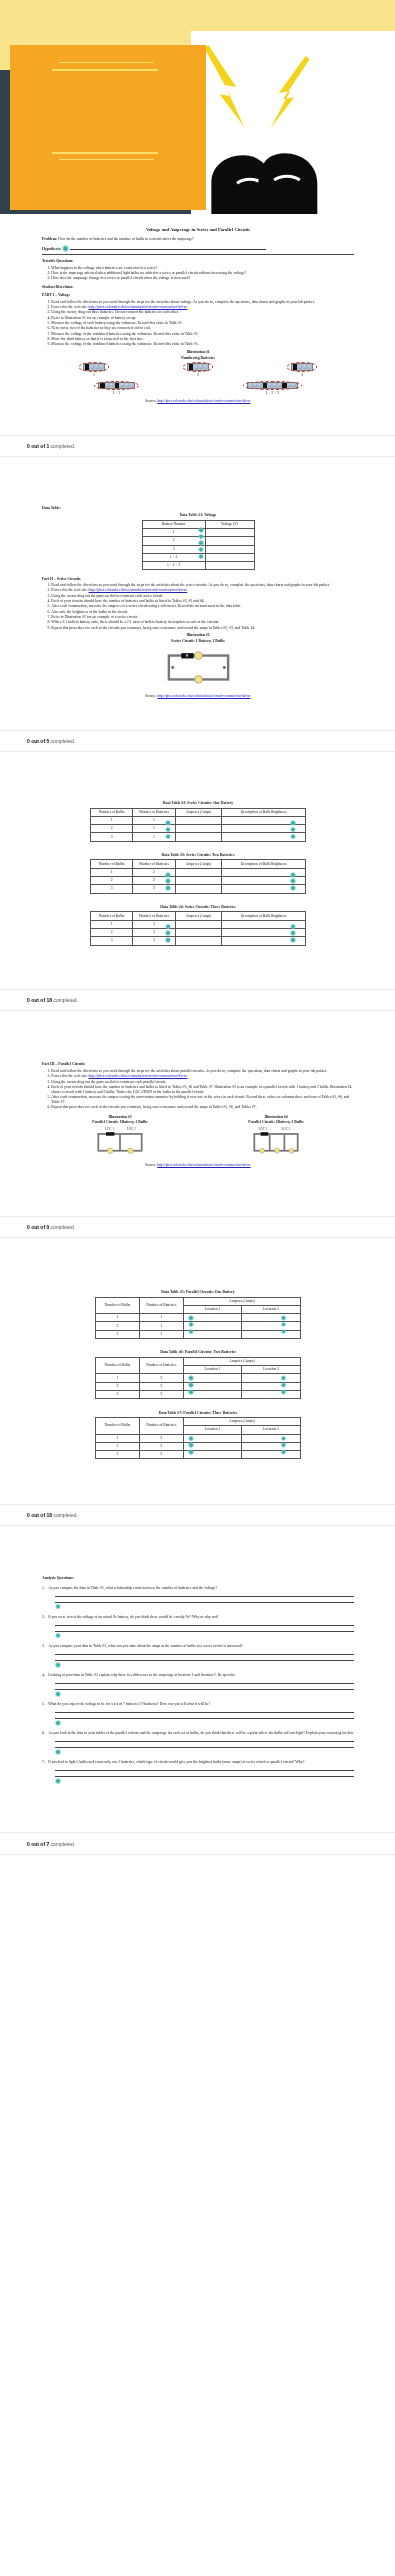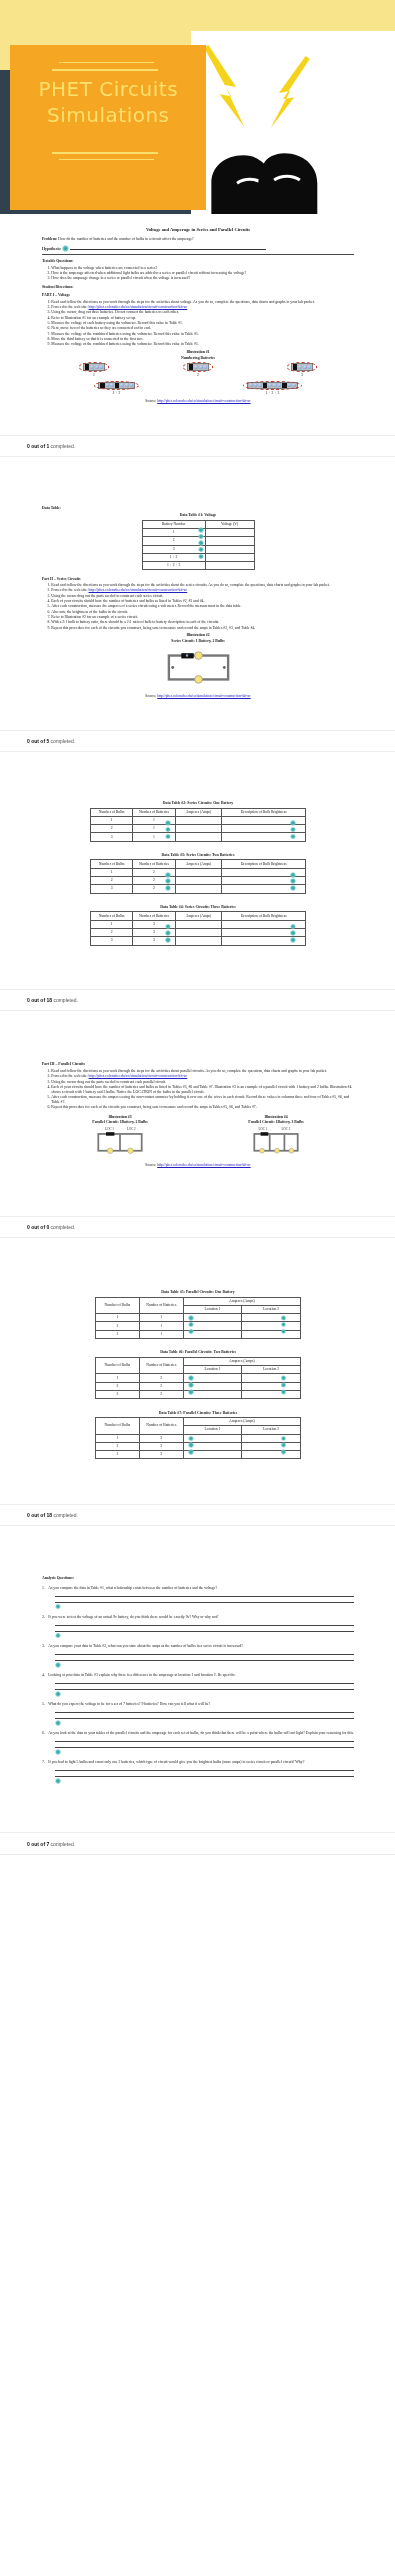--- a/index.html
+++ b/index.html
@@ -113,24 +113,20 @@
       <path d="M10,210 L10,150 C10,118 36,96 72,96 C92,96 104,104 112,112
                C118,100 134,92 152,92 C188,92 216,116 216,150 L216,210 Z" fill="#0b0b0b"></path>
       <path d="M60,150 C74,140 96,140 110,150" stroke="#ffffff" stroke-width="6" fill="none"></path>
       <path d="M132,144 C146,134 168,134 182,144" stroke="#ffffff" stroke-width="6" fill="none"></path>
       <ellipse cx="113" cy="152" rx="12" ry="30" fill="#0b0b0b"></ellipse>
     </svg>
 
     <div class="orange-card"></div>
     <div class="title-rule-top"></div>
     <div class="title-rule-top2"></div>
-    <div class="banner-title">
-      <div>PHET Circuits</div>
-      <div>Simulations</div>
-    </div>
     <div class="title-rule-bot"></div>
     <div class="title-rule-bot2"></div>
   </div>
 
   <div class="sheet sheet-narrow">
     <div class="ctitle">Voltage and Amperage in Series and Parallel Circuits</div>
 
     <div class="para">
       <span class="lbl">Problem:</span>
       <span>How do the number of batteries and the number of bulbs in a circuit affect the amperage?</span>

